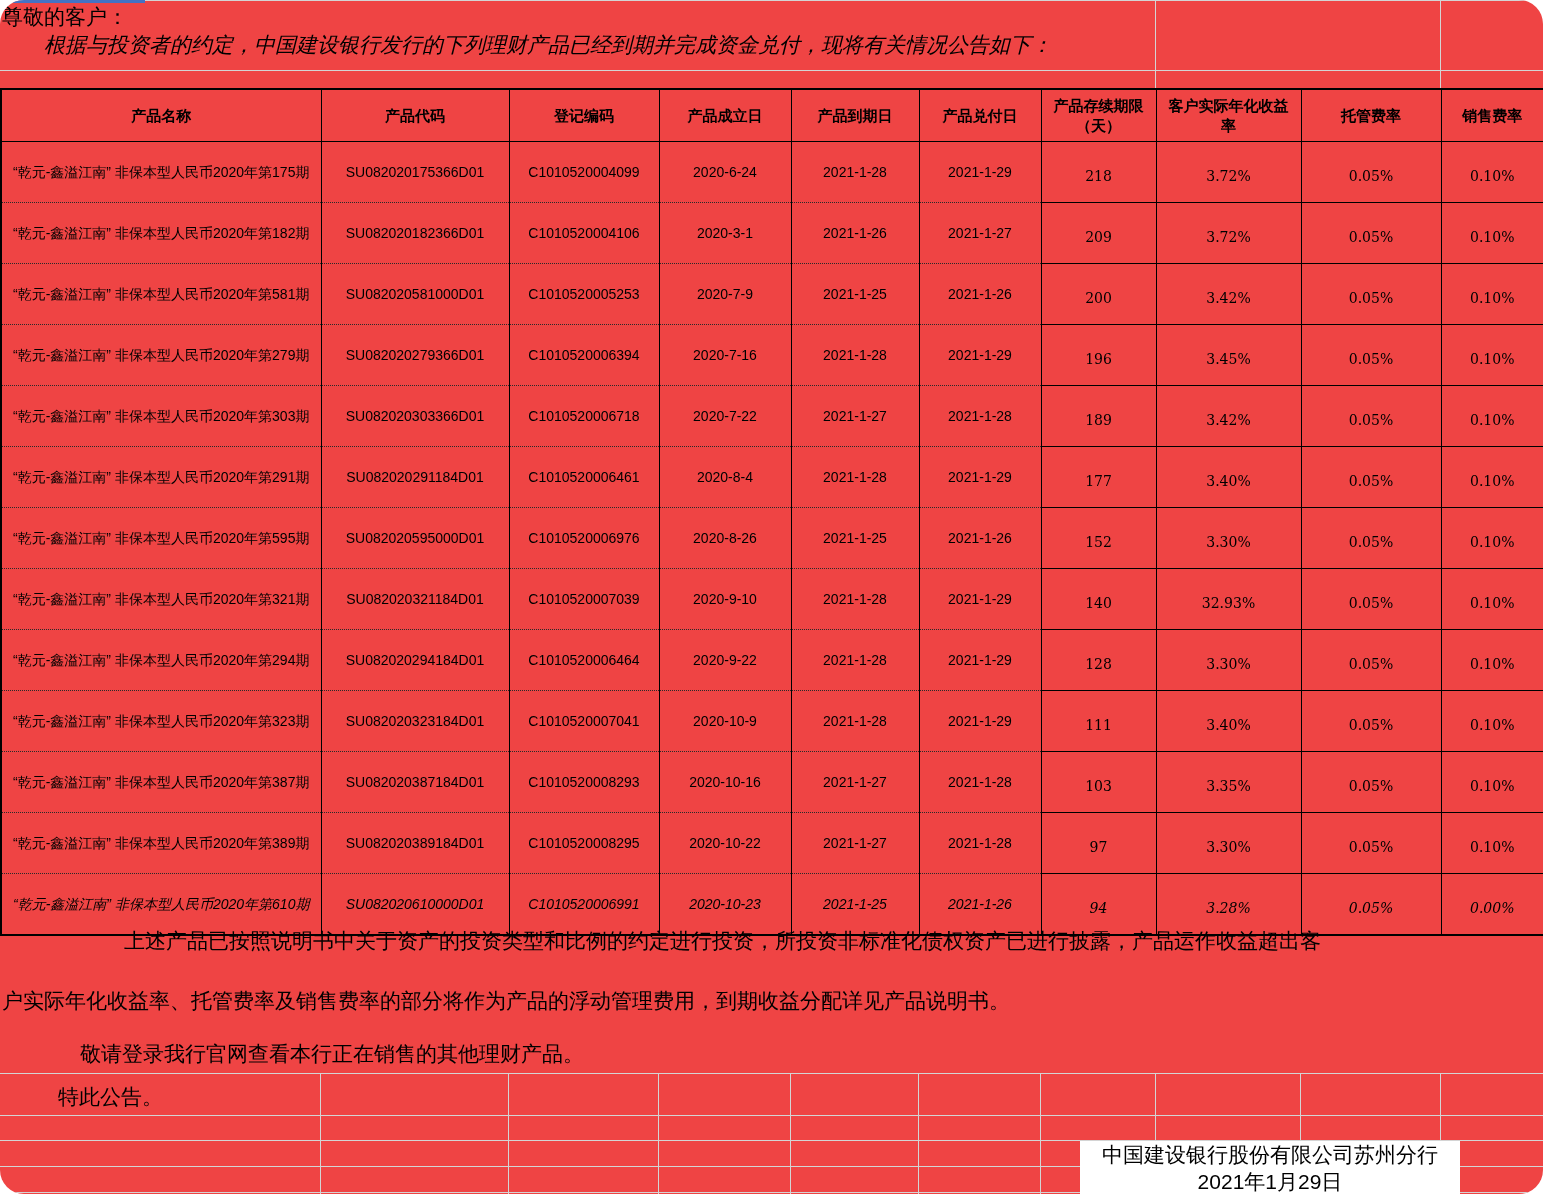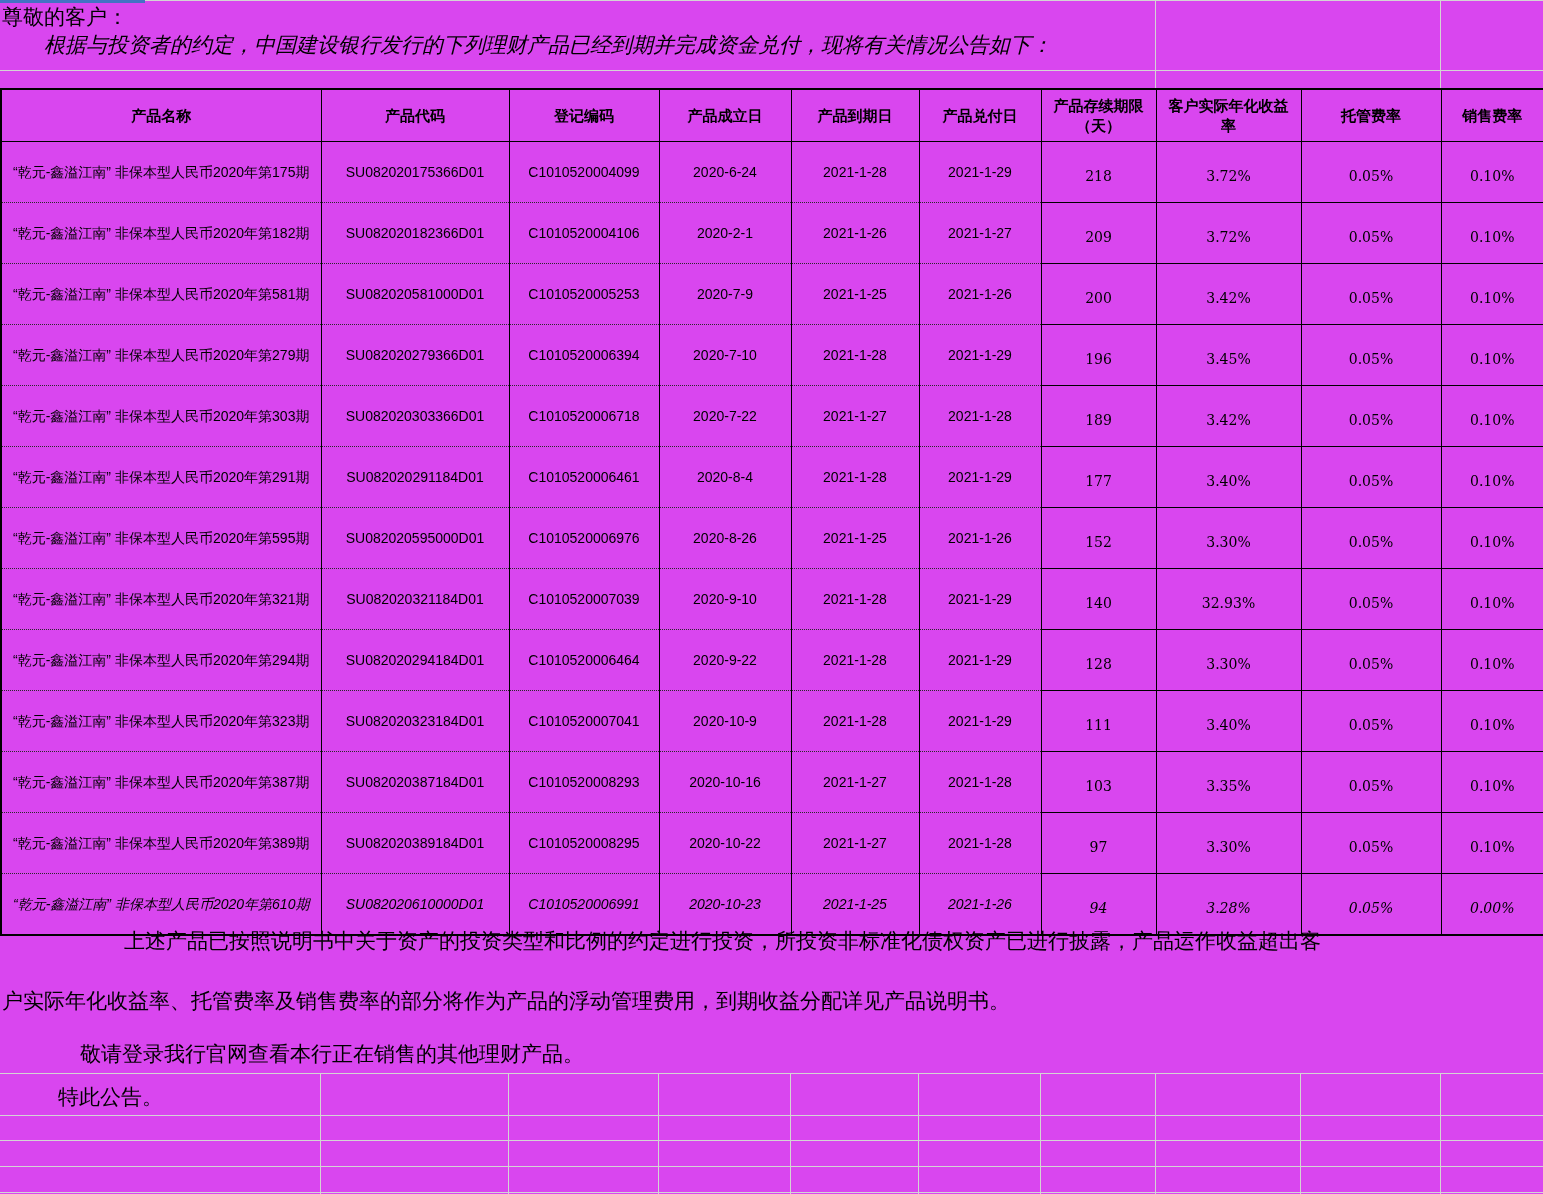--- a/index.html
+++ b/index.html
@@ -1,17 +1,17 @@
 <!DOCTYPE html>
 <html><head>
 <meta charset="utf-8">
 <style>
   html,body{margin:0;padding:0;background:#fff;}
-  .page{position:relative;width:1543px;height:1194px;background:#d946ef;overflow:hidden;
-        font-family:"Liberation Sans","DejaVu Sans",sans-serif;color:#000;}
+  .page{position:relative;width:1543px;height:1194px;background:#ef4444;overflow:hidden;
+        font-family:"Liberation Sans","DejaVu Sans",sans-serif;color:#000;border-radius:24px;}
   .t{position:absolute;white-space:nowrap;font-size:21px;line-height:1.2;color:#000;}
   .greeting{left:2px;top:4px;}
   .intro{left:44px;top:32px;font-style:italic;}
   .p1{left:124px;top:928px;}
   .p2{left:2px;top:988px;}
   .p3{left:80px;top:1041px;}
   .p4{left:58px;top:1084px;}
   .sig{position:absolute;left:1080px;top:1141px;width:380px;background:#fff;
        text-align:center;font-size:21px;line-height:27px;}
   .accent{position:absolute;left:0;top:0;width:145px;height:3px;}
@@ -94,21 +94,21 @@
       <td>2021-1-29</td>
       <td class="c-num">218</td>
       <td class="c-num">3.72%</td>
       <td class="c-num">0.05%</td>
       <td class="c-num">0.10%</td>
     </tr>
         <tr>
       <td class="c-name">“乾元-鑫溢江南” 非保本型人民币2020年第182期</td>
       <td>SU082020182366D01</td>
       <td>C1010520004106</td>
-      <td>2020-2-1</td>
+      <td>2020-3-1</td>
       <td>2021-1-26</td>
       <td>2021-1-27</td>
       <td class="c-num">209</td>
       <td class="c-num">3.72%</td>
       <td class="c-num">0.05%</td>
       <td class="c-num">0.10%</td>
     </tr>
         <tr>
       <td class="c-name">“乾元-鑫溢江南” 非保本型人民币2020年第581期</td>
       <td>SU082020581000D01</td>
@@ -118,21 +118,21 @@
       <td>2021-1-26</td>
       <td class="c-num">200</td>
       <td class="c-num">3.42%</td>
       <td class="c-num">0.05%</td>
       <td class="c-num">0.10%</td>
     </tr>
         <tr>
       <td class="c-name">“乾元-鑫溢江南” 非保本型人民币2020年第279期</td>
       <td>SU082020279366D01</td>
       <td>C1010520006394</td>
-      <td>2020-7-10</td>
+      <td>2020-7-16</td>
       <td>2021-1-28</td>
       <td>2021-1-29</td>
       <td class="c-num">196</td>
       <td class="c-num">3.45%</td>
       <td class="c-num">0.05%</td>
       <td class="c-num">0.10%</td>
     </tr>
         <tr>
       <td class="c-name">“乾元-鑫溢江南” 非保本型人民币2020年第303期</td>
       <td>SU082020303366D01</td>
@@ -242,14 +242,18 @@
       <td class="c-num">0.00%</td>
     </tr>
       </tbody>
   </table>
 
   <div class="t p2">户实际年化收益率、托管费率及销售费率的部分将作为产品的浮动管理费用，到期收益分配详见产品说明书。</div>
   <div class="t p1">上述产品已按照说明书中关于资产的投资类型和比例的约定进行投资，所投资非标准化债权资产已进行披露，产品运作收益超出客</div>
   <div class="t p3">敬请登录我行官网查看本行正在销售的其他理财产品。</div>
   <div class="t p4">特此公告。</div>
 
+  <div class="sig">
+    <div>中国建设银行股份有限公司苏州分行</div>
+    <div>2021年1月29日</div>
+  </div>
 
 </div>
 
 </body></html>

